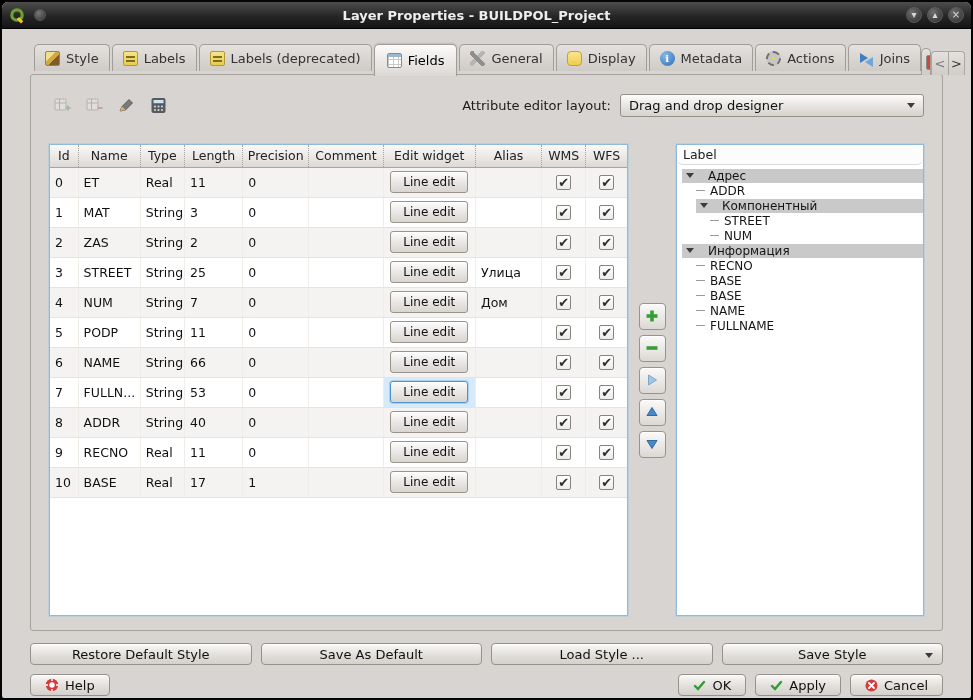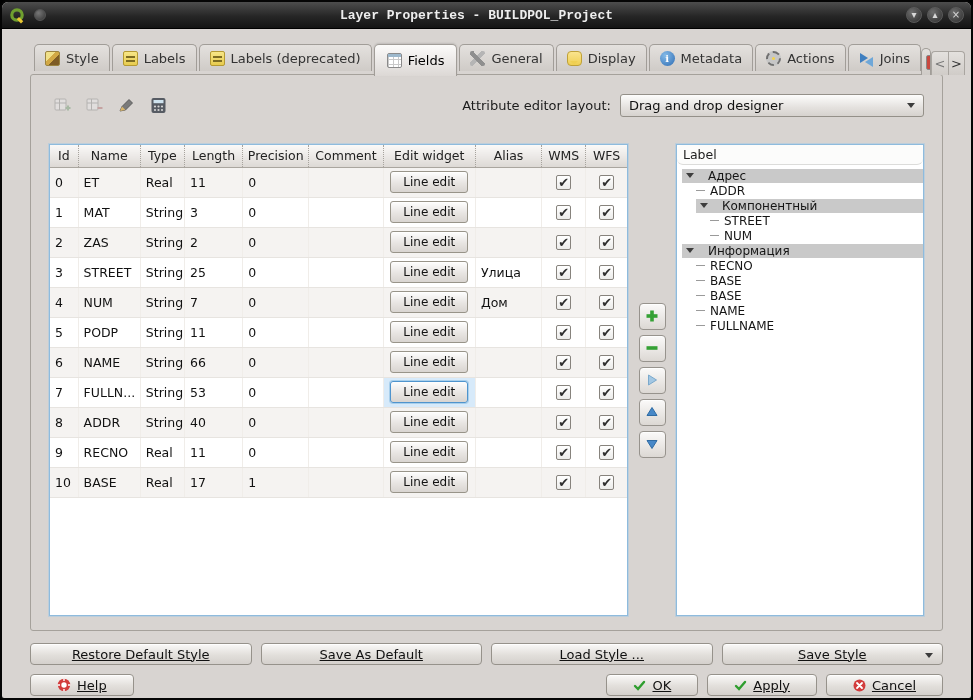--- a/index.html
+++ b/index.html
@@ -9,21 +9,21 @@
   .window { position:absolute; inset:0; background:#d8d4d1; border:2px solid #050505;
             border-radius:8px 8px 4px 4px; display:flex; flex-direction:column; overflow:hidden; }
 
   
   .titlebar { height:27px; flex:0 0 27px; background:linear-gradient(#4d4d4d,#262626 55%,#141414);
               display:flex; align-items:center; padding:0 7px; position:relative; border-bottom:1px solid #000; }
   .app-icon { width:17px; height:17px; display:inline-block; }
   .pin-btn { width:12px; height:12px; border-radius:50%; margin-left:8px;
              background:radial-gradient(circle at 35% 30%, #777, #333); border:1px solid #555; }
   .title { position:absolute; left:60px; right:80px; text-align:center; color:#eee; font-size:13px; font-weight:bold;
-           white-space:nowrap; overflow:hidden;font-family:Liberation Mono, monospace; }
+           white-space:nowrap; overflow:hidden; }
   .win-controls { margin-left:auto; display:flex; gap:5px; }
   .winbtn { width:16px; height:16px; border-radius:50%; background:radial-gradient(circle at 35% 30%, #6d6d6d, #2e2e2e);
             border:1px solid #5a5a5a; color:#d8d8d8; font-size:10px; line-height:14px; text-align:center; cursor:default; }
 
   
   .tabbar { display:flex; align-items:flex-end; margin:15px 28px -1px 28px; padding-left:4px; position:relative; z-index:3; }
   .tabs { display:flex; align-items:flex-start; gap:2px; }
   .tab { display:flex; align-items:center; gap:6px; height:27px; padding:0 10px;
          background:linear-gradient(#e4e1de,#cfcbc7); border:1px solid #a19d98; border-bottom:none;
          border-radius:5px 5px 0 0; color:#333; font-size:13px; white-space:nowrap; }
@@ -112,26 +112,26 @@
   .tree-item { display:flex; align-items:center; height:15px; font-size:12px; color:#151515; white-space:nowrap; }
   .tree-item .content { flex:1; display:flex; align-items:center; background:#c9c9c9; padding:0 3px; height:14px; }
   .chev { width:0; height:0; border:4px solid transparent; border-top:5px solid #3d3d3d; margin:4px 5px 0 1px; flex:0 0 auto; }
   .dash { width:9px; height:0; border-top:1px solid #9a9a9a; margin-right:5px; flex:0 0 auto; }
   .lbl { overflow:hidden; }
 
   
   .style-row { display:flex; gap:9px; margin:12px 28px 0 28px; }
   .push-btn { height:22px; font-family:inherit; font-size:13px; color:#111;
        background:linear-gradient(#faf9f8,#e2dfdb 55%,#d4d0cc); border:1px solid #96928b; border-radius:4px;
-       box-shadow:inset 0 1px 0 rgba(255,255,255,.8); display:flex; align-items:center; justify-content:center; gap:6px;text-decoration:underline; }
+       box-shadow:inset 0 1px 0 rgba(255,255,255,.8); display:flex; align-items:center; justify-content:center; gap:6px; }
   .style-row .push-btn { flex:1; position:relative; }
   .dd-arrow { position:absolute; right:9px; top:9px; width:0; height:0; border:4px solid transparent; border-top:5px solid #3c3c3c; }
 
   .dialog-row { display:flex; align-items:center; margin:9px 28px 0 28px; padding-bottom:2px; }
-  .dialog-row .push-btn { padding:0 26px; }
+  .dialog-row .push-btn { padding:0 14px; }
   .spacer { flex:1; }
   .dialog-row .push-btn + .push-btn { margin-left:9px; }
 </style>
 </head>
 <body>
 
 <div class="window">
 
   <div class="titlebar">
     <span class="app-icon">

